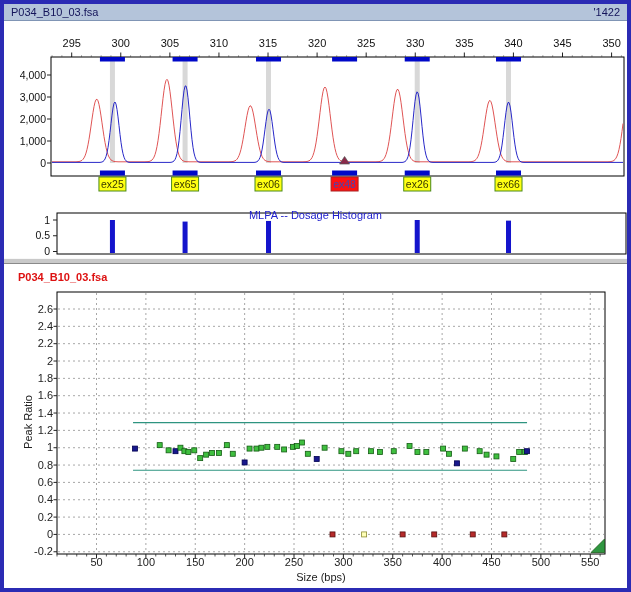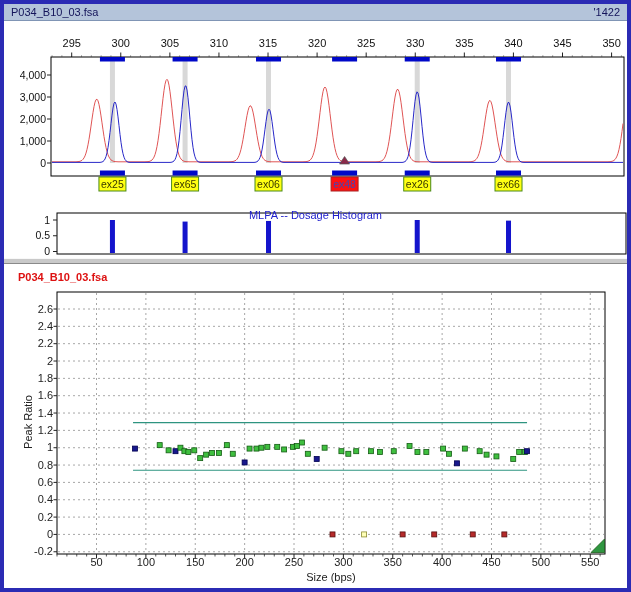--- a/index.html
+++ b/index.html
@@ -14,21 +14,21 @@
     color:#1d281d;z-index:3;}
   #chart-svg{position:absolute;left:0;top:0;width:631px;height:592px;z-index:2;}
   #chart-svg text{font-family:"Liberation Sans",sans-serif;}
   .mlpa-title{position:absolute;left:0;top:194px;width:631px;text-align:center;font-size:11px;
     color:#2020cc;z-index:3;margin-top:15px;}
   .separator{position:absolute;left:4px;top:258px;width:623px;height:6px;box-sizing:border-box;
     background:#c9c9c9;border-top:1px solid #f8f8f8;border-bottom:1px solid #8a8a8a;z-index:1;}
   .sample-name{position:absolute;left:18px;top:271px;font-size:11px;font-weight:bold;color:#dd1111;z-index:3;}
   .ylabel{position:absolute;left:22px;top:482px;width:120px;text-align:center;font-size:11px;color:#222;
     transform:rotate(-90deg);transform-origin:0 0;z-index:3;}
-  .xlabel{position:absolute;left:57px;top:571px;width:548px;text-align:center;font-size:11px;color:#222;z-index:3;}
+  .xlabel{position:absolute;left:47px;top:571px;width:548px;text-align:center;font-size:11px;color:#222;z-index:3;}
 </style>
 </head>
 <body>
 
 <div class="win">
   <div class="content"></div>
 
   <svg id="chart-svg">
       <g>
         <g>

